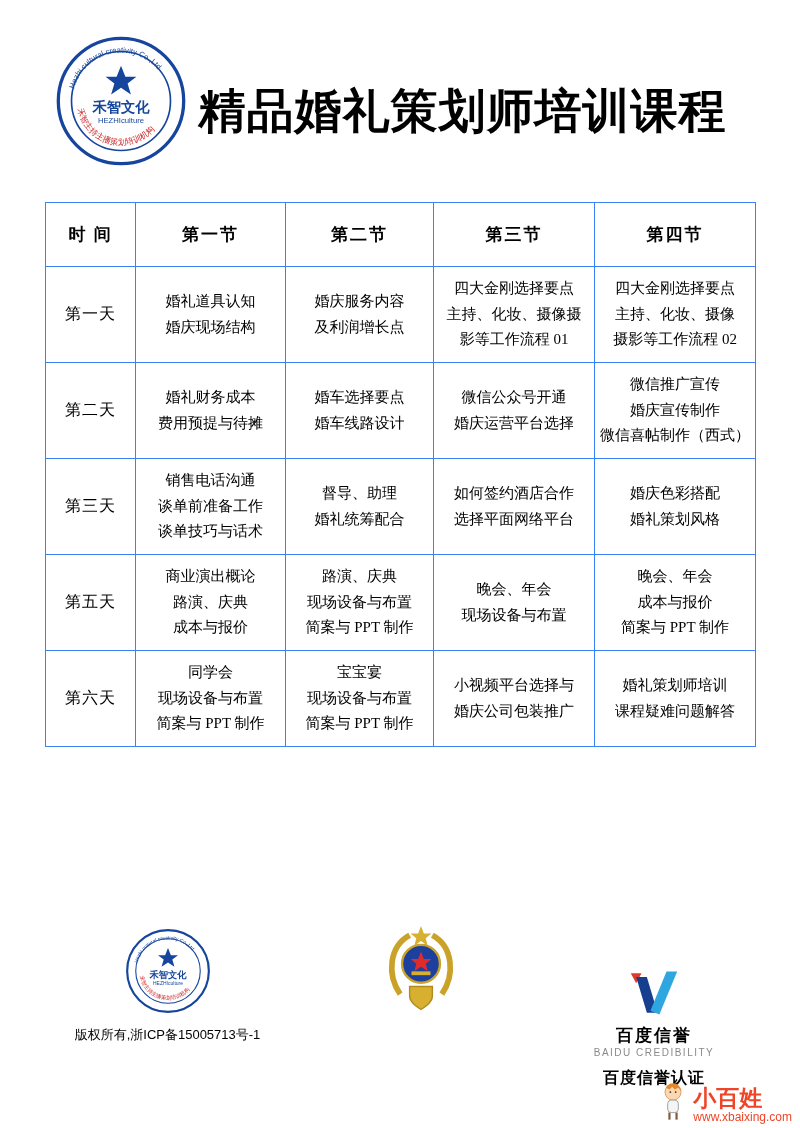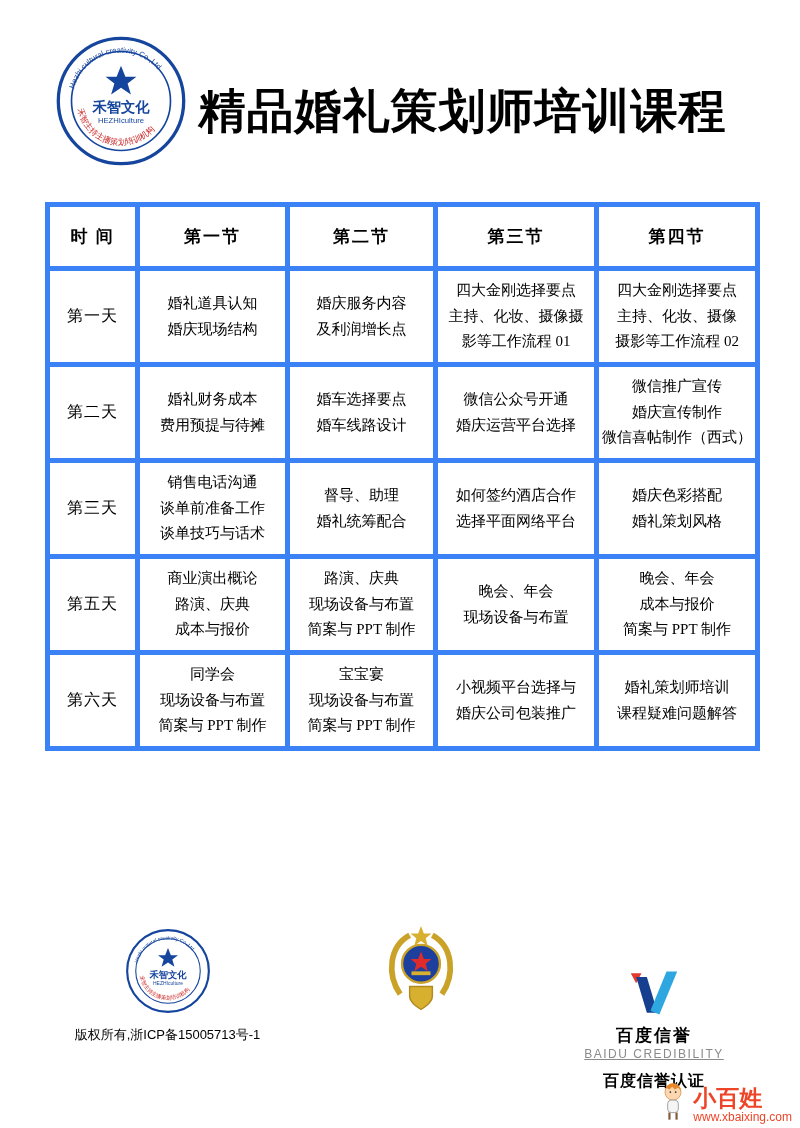--- a/index.html
+++ b/index.html
@@ -20,21 +20,21 @@
     text-align: center; white-space: nowrap;
     font-family: "Liberation Serif", serif;
   }
 
   
   table.course-table {
     position: absolute; left: 45px; top: 202px; width: 710px;
     border-collapse: collapse; table-layout: fixed; text-align: center;
   }
   .course-table th, .course-table td {
-    border: 5px solid #3b82f6; vertical-align: middle; padding: 4px 2px;
+    border: 1px solid #3b82f6; vertical-align: middle; padding: 4px 2px;
   }
   .course-table thead th {
     height: 64px; font-size: 17px; font-weight: bold; letter-spacing: 2px;
   }
   .course-table tbody tr { height: 96px; }
   .course-table tbody th { font-size: 16px; font-weight: normal; letter-spacing: 1px; }
   .course-table td { font-size: 15px; line-height: 1.7; }
 
   
   .footer-left  { position: absolute; left: 65px;  top: 928px; width: 205px; text-align: center; }
@@ -42,22 +42,22 @@
   .footer-right { position: absolute; left: 568px; top: 968px; width: 172px; text-align: center; }
 
   .copyright-text {
     margin-top: 8px; font-size: 13px; font-family: "Liberation Sans", sans-serif;
   }
   .police-text {
     margin-top: 6px; font-size: 17px; font-weight: bold;
     font-family: "Liberation Sans", sans-serif; white-space: nowrap;
   }
   .baidu-cn { margin-top: 2px; font-size: 17px; font-weight: bold; letter-spacing: 2px; }
-  .baidu-en { font-size: 12px; color: #8a8a8a; letter-spacing: 1.5px;
-              font-family: "Liberation Sans", sans-serif; text-decoration: underline; }
+  .baidu-en { font-size: 10px; color: #8a8a8a; letter-spacing: 1.5px;
+              font-family: "Liberation Sans", sans-serif; }
   .baidu-cert { margin-top: 10px; font-size: 16px; font-weight: bold; letter-spacing: 1px; }
 
   
   .watermark {
     position: absolute; right: 8px; bottom: 4px;
     display: flex; align-items: center; gap: 4px;
   }
   .watermark-texts { text-align: left; }
   .watermark-name {
     color: #ee4528; font-size: 23px; font-weight: bold; line-height: 1.05;

